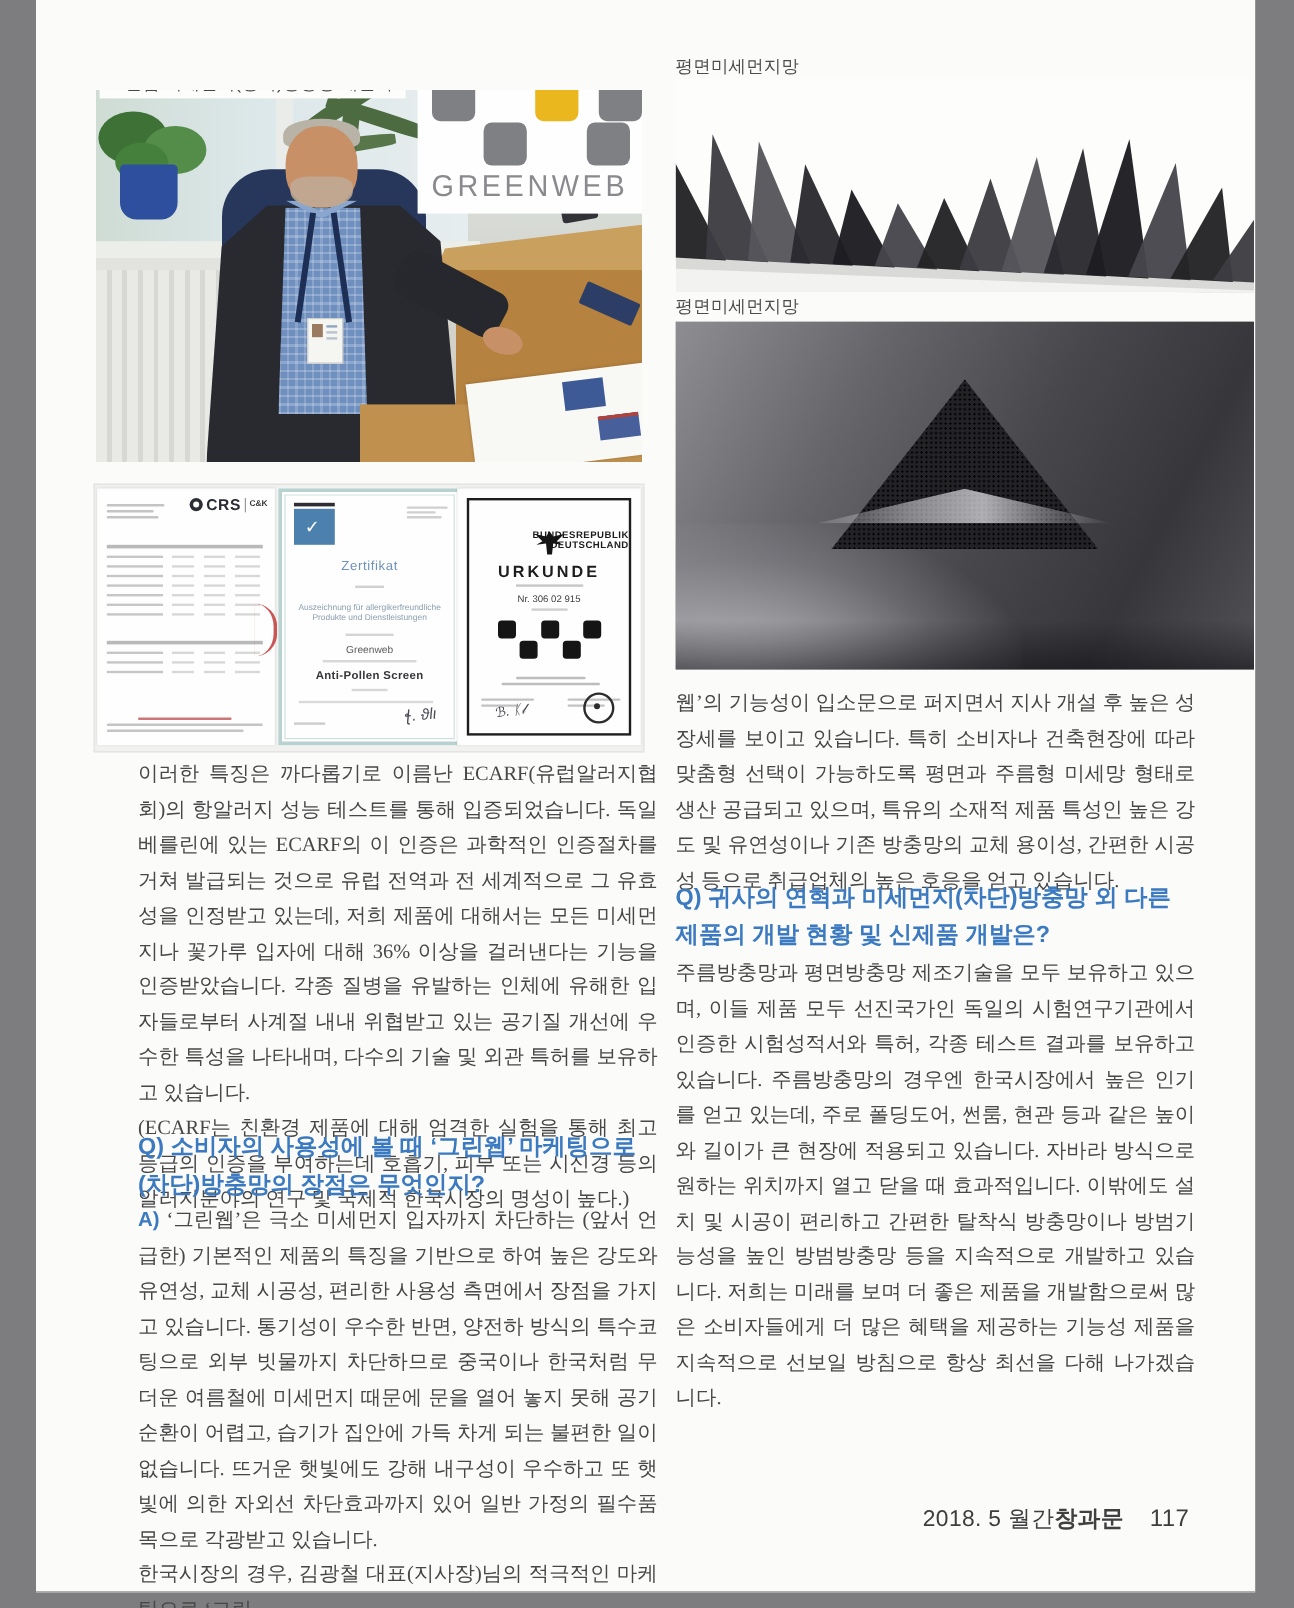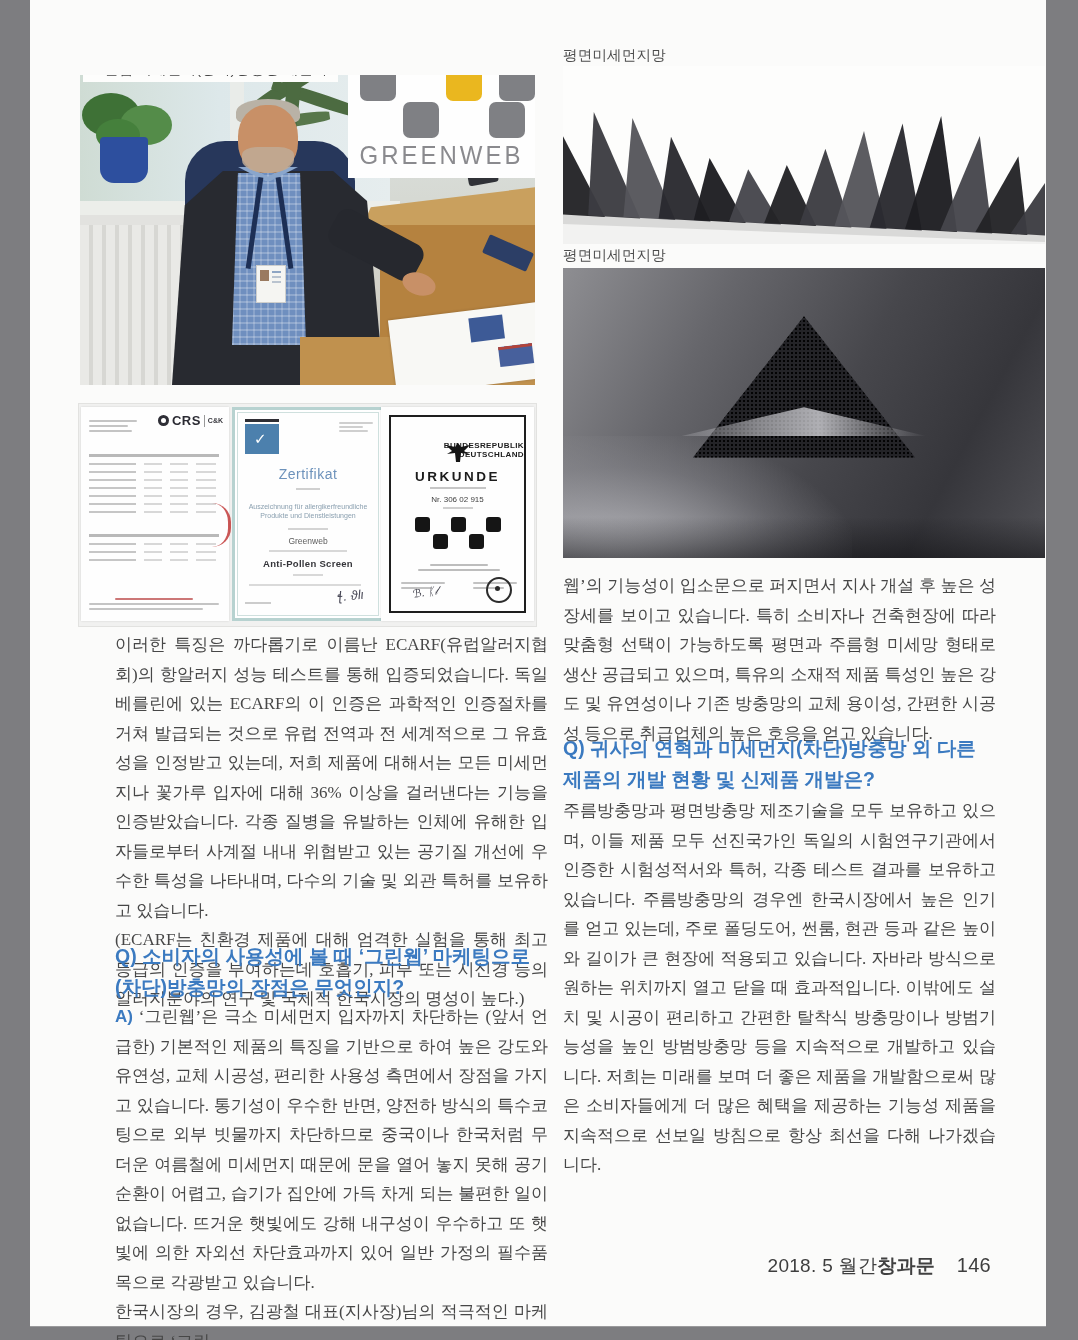--- a/index.html
+++ b/index.html
@@ -95,21 +95,21 @@
   .t-head{height:3px;margin:5px 0;background:#b9b9b9;}
   .crs-swoosh{position:absolute;right:-2px;top:96px;width:16px;height:44px;border:3px solid #c23b3a;border-left:none;border-top:none;border-bottom:none;border-radius:0 22px 22px 0;opacity:.85;}
   .crs-bottom{position:absolute;left:8px;bottom:8px;width:130px;}
   .crs-bottom .ph-line{margin:3px 0;}
   .crs-bottom .ph-line.red{background:#c77;}
   .ecarf-box{position:absolute;left:10px;top:14px;width:34px;height:30px;background:#4c80ad;color:#fff;}
   .ecarf-box:before{content:"✓";position:absolute;left:9px;top:6px;font-size:15px;color:#fff;}
   .ecarf-box .bar{position:absolute;left:0;top:-5px;width:100%;height:3px;background:#2e2e34;}
   .zert-top-right{position:absolute;right:8px;top:10px;width:34px;}
   .zert-top-right .ph-line{margin:2px 0;background:#cfcfcf;}
-  .zert-title{position:absolute;left:0;top:56px;width:100%;text-align:center;color:#6d92bb;font-size:14px;letter-spacing:.5px;}
+  .zert-title{position:absolute;left:0;top:56px;width:100%;text-align:center;color:#6d92bb;font-size:11px;letter-spacing:.5px;}
   .zert-title-sub{position:absolute;left:50%;top:78px;width:24px;height:2px;margin-left:-12px;background:#d0d0d0;}
   .zert-lines{position:absolute;left:0;top:92px;width:100%;text-align:center;color:#8ba0b0;font-size:7px;line-height:9px;}
   .zert-holder-label{position:absolute;left:50%;top:118px;width:40px;height:2px;margin-left:-20px;background:#d4d4d4;}
   .zert-holder{position:absolute;left:0;top:126px;width:100%;text-align:center;color:#5d5d5d;font-size:8.5px;}
   .zert-mid-line{position:absolute;left:50%;top:140px;width:78px;height:2px;margin-left:-39px;background:#d8d8d8;}
   .zert-product{position:absolute;left:0;top:148px;width:100%;text-align:center;color:#35353a;font-size:9.5px;font-weight:bold;letter-spacing:.3px;}
   .zert-under{position:absolute;left:50%;top:164px;width:30px;height:2px;margin-left:-15px;background:#d8d8d8;}
   .zert-long-line{position:absolute;left:14px;top:174px;width:112px;height:2px;background:#dadada;}
   .zert-sign{position:absolute;right:18px;top:178px;color:#4a4a58;font-size:13px;font-style:italic;transform:rotate(-6deg);}
   .zert-date{position:absolute;left:10px;bottom:14px;width:26px;height:2px;background:#cccccc;}
@@ -354,18 +354,18 @@
       <div class="block q-head" style="top:733px;">Q) 귀사의 연혁과 미세먼지(차단)방충망 외 다른 제품의 개발 현황 및 신제품 개발은?</div>
       <div class="block" style="top:796px;">
         <div>주름방충망과 평면방충망 제조기술을 모두 보유하고 있으며, 이들 제품 모두 선진국가인 독일의 시험연구기관에서 인증한 시험성적서와 특허, 각종 테스트 결과를 보유하고 있습니다. 주름방충망의 경우엔 한국시장에서 높은 인기를 얻고 있는데, 주로 폴딩도어, 썬룸, 현관 등과 같은 높이와 길이가 큰 현장에 적용되고 있습니다. 자바라 방식으로 원하는 위치까지 열고 닫을 때 효과적입니다. 이밖에도 설치 및 시공이 편리하고 간편한 탈착식 방충망이나 방범기능성을 높인 방범방충망 등을 지속적으로 개발하고 있습니다. 저희는 미래를 보며 더 좋은 제품을 개발함으로써 많은 소비자들에게 더 많은 혜택을 제공하는 기능성 제품을 지속적으로 선보일 방침으로 항상 최선을 다해 나가겠습니다.</div>
 
       </div>
     </div>
 
     <div class="footer">
       <span>2018. 5</span>
       <span>월간</span><span class="bold">창과문</span>
-      <span class="pagenum">146</span>
+      <span class="pagenum">117</span>
     </div>
 
 
   </div>
 </div>
 
 </body></html>

